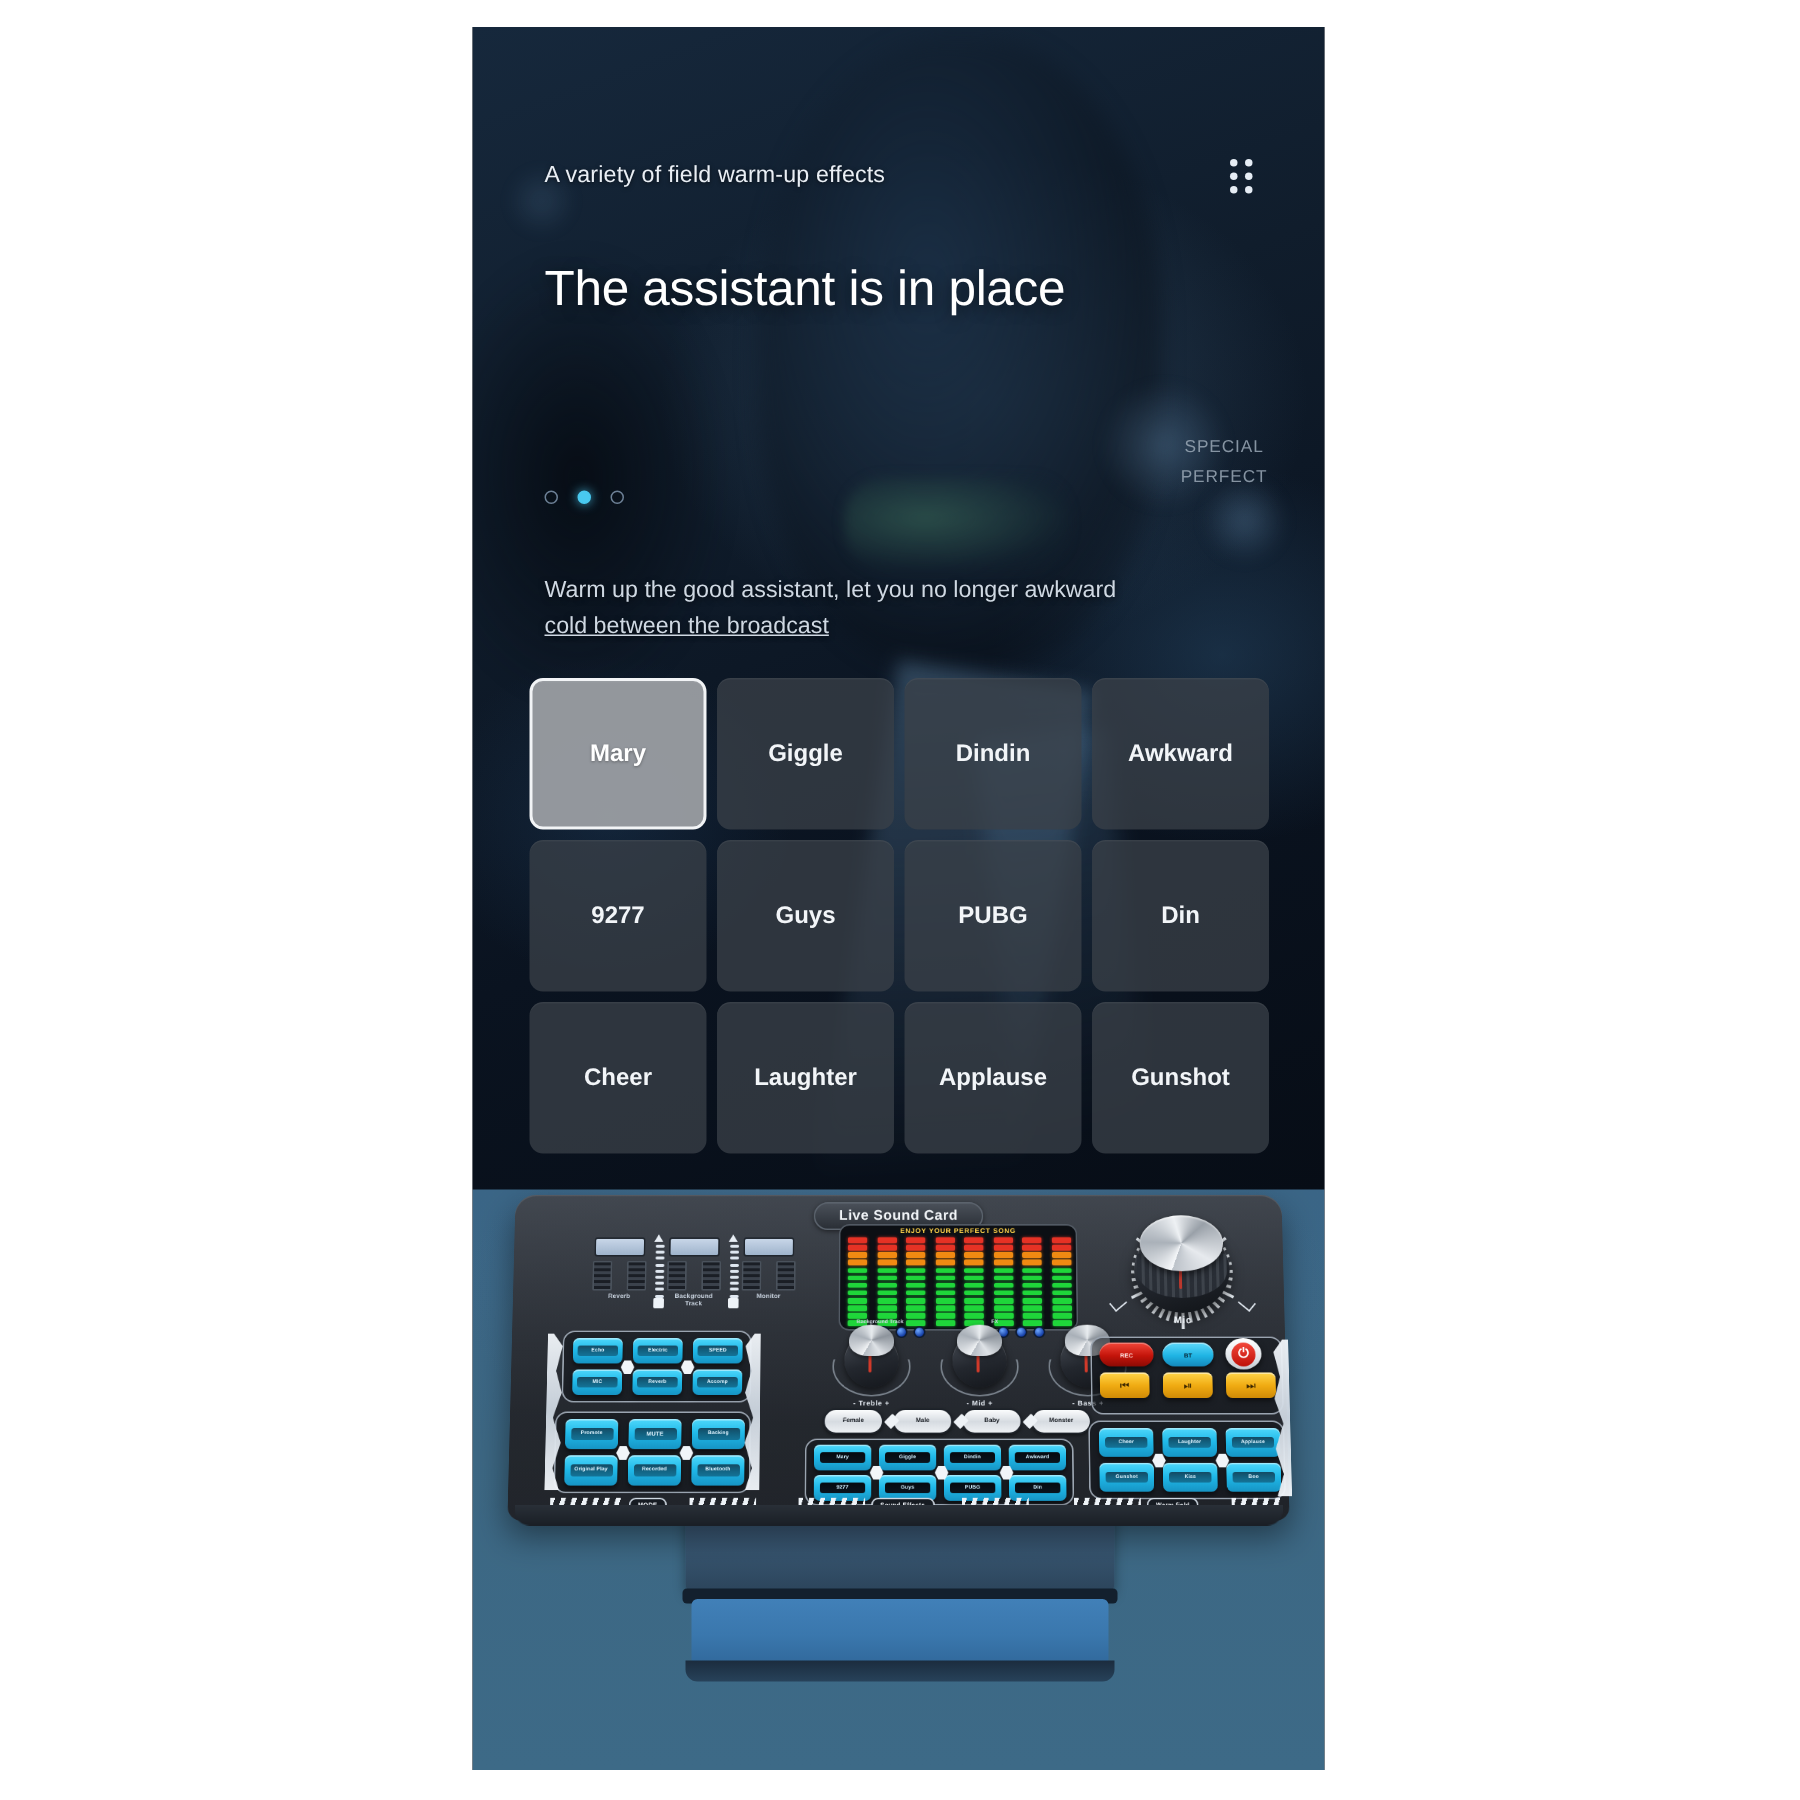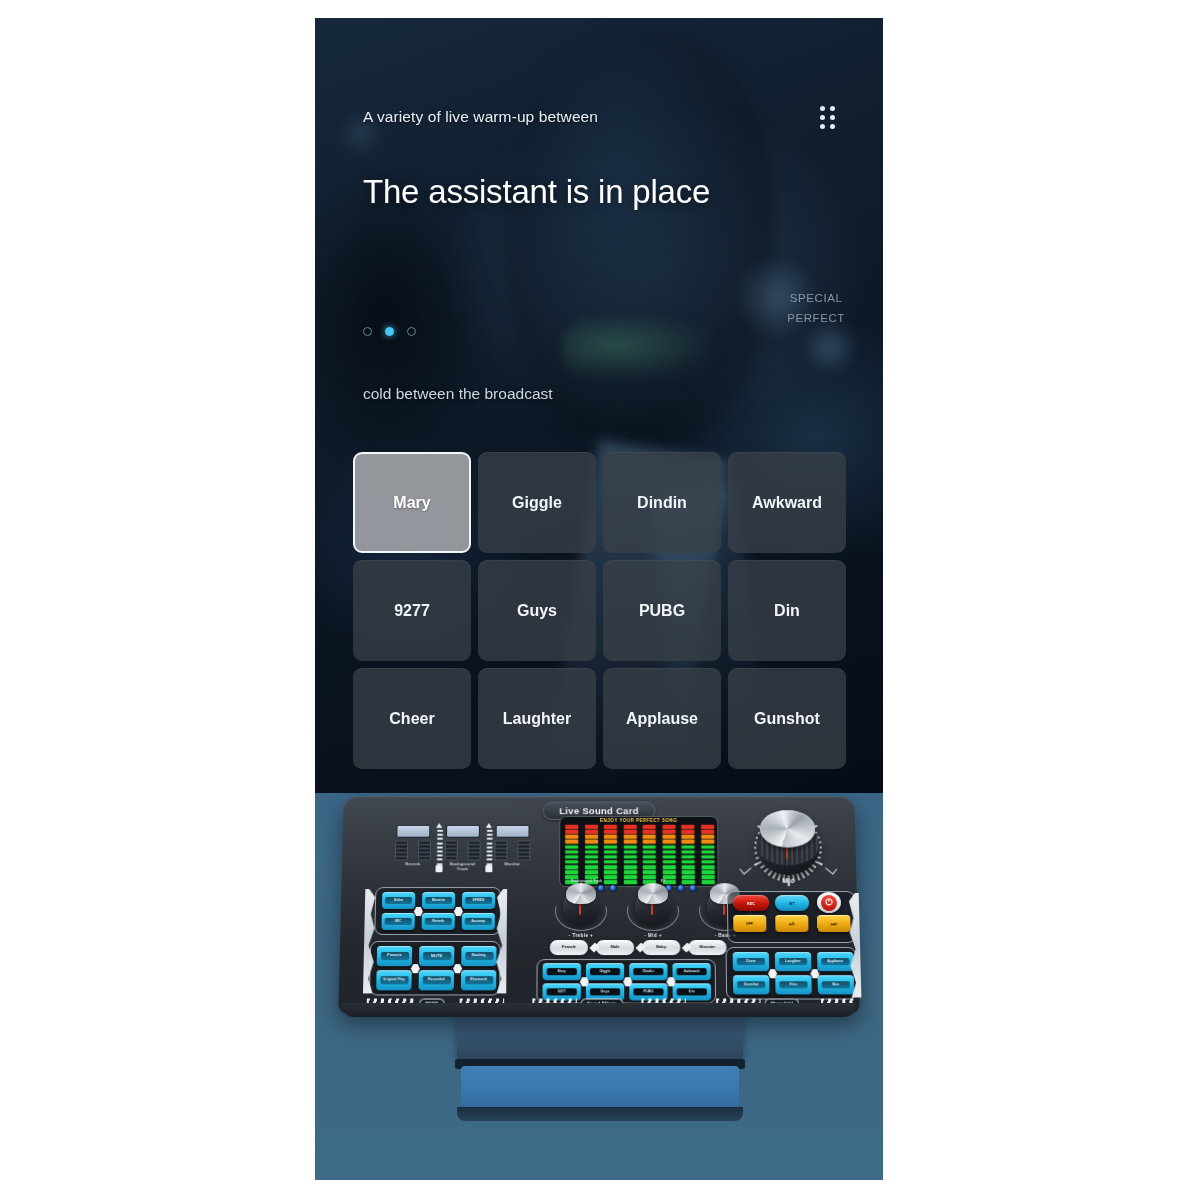--- a/index.html
+++ b/index.html
@@ -136,21 +136,21 @@
         border: 1.6px solid #6d8096; background: transparent; cursor: pointer; }
   .pg.on { background: #49c9f0; border-color: #49c9f0;
            box-shadow: 0 0 7px rgba(73,201,240,.85); }
 
   
   .subtitle {
     position: absolute; left: 48px; top: 364px; width: 470px;
     color: #cfd8e2; font-size: 15.5px; line-height: 1.58;
     text-shadow: 0 1px 4px rgba(0,0,0,.55);
   }
-  .subtitle .s2 { display: block; }
+  .subtitle .s2 { display: block; text-decoration: underline; }
 
   
   .grid {
     position: absolute; left: 38px; top: 434px;
     width: 492px;
     display: grid; grid-template-columns: repeat(4, 118px);
     grid-auto-rows: 101px; gap: 7px;
   }
   .cell {
     border-radius: 9px;
@@ -516,21 +516,21 @@
       <div class="ph-bokeh ph-b3"></div>
       <div class="ph-streak"></div>
       <div class="ph-streak2"></div>
     </div>
 
     <div class="lower">
       <div class="lower-sheen"></div>
     </div>
 
     <div class="topbar">
-      <div class="eyebrow">A variety of live warm-up between</div>
+      <div class="eyebrow">A variety of field warm-up effects</div>
       <div class="dotgrid">
         <i></i>
           <i></i>
           <i></i>
           <i></i>
           <i></i>
           <i></i>
       </div>
     </div>
 
@@ -543,20 +543,21 @@
       <div>PERFECT</div>
     </div>
 
     <div class="pager">
       <span class="pg"></span>
       <span class="pg on"></span>
       <span class="pg"></span>
     </div>
 
     <div class="subtitle">
+      <span>Warm up the good assistant, let you no longer awkward</span>
       <span class="s2">cold between the broadcast</span>
     </div>
 
     <div class="grid">
       <div class="cell sel">Mary</div>
       <div class="cell">Giggle</div>
       <div class="cell">Dindin</div>
       <div class="cell">Awkward</div>
       <div class="cell">9277</div>
       <div class="cell">Guys</div>

